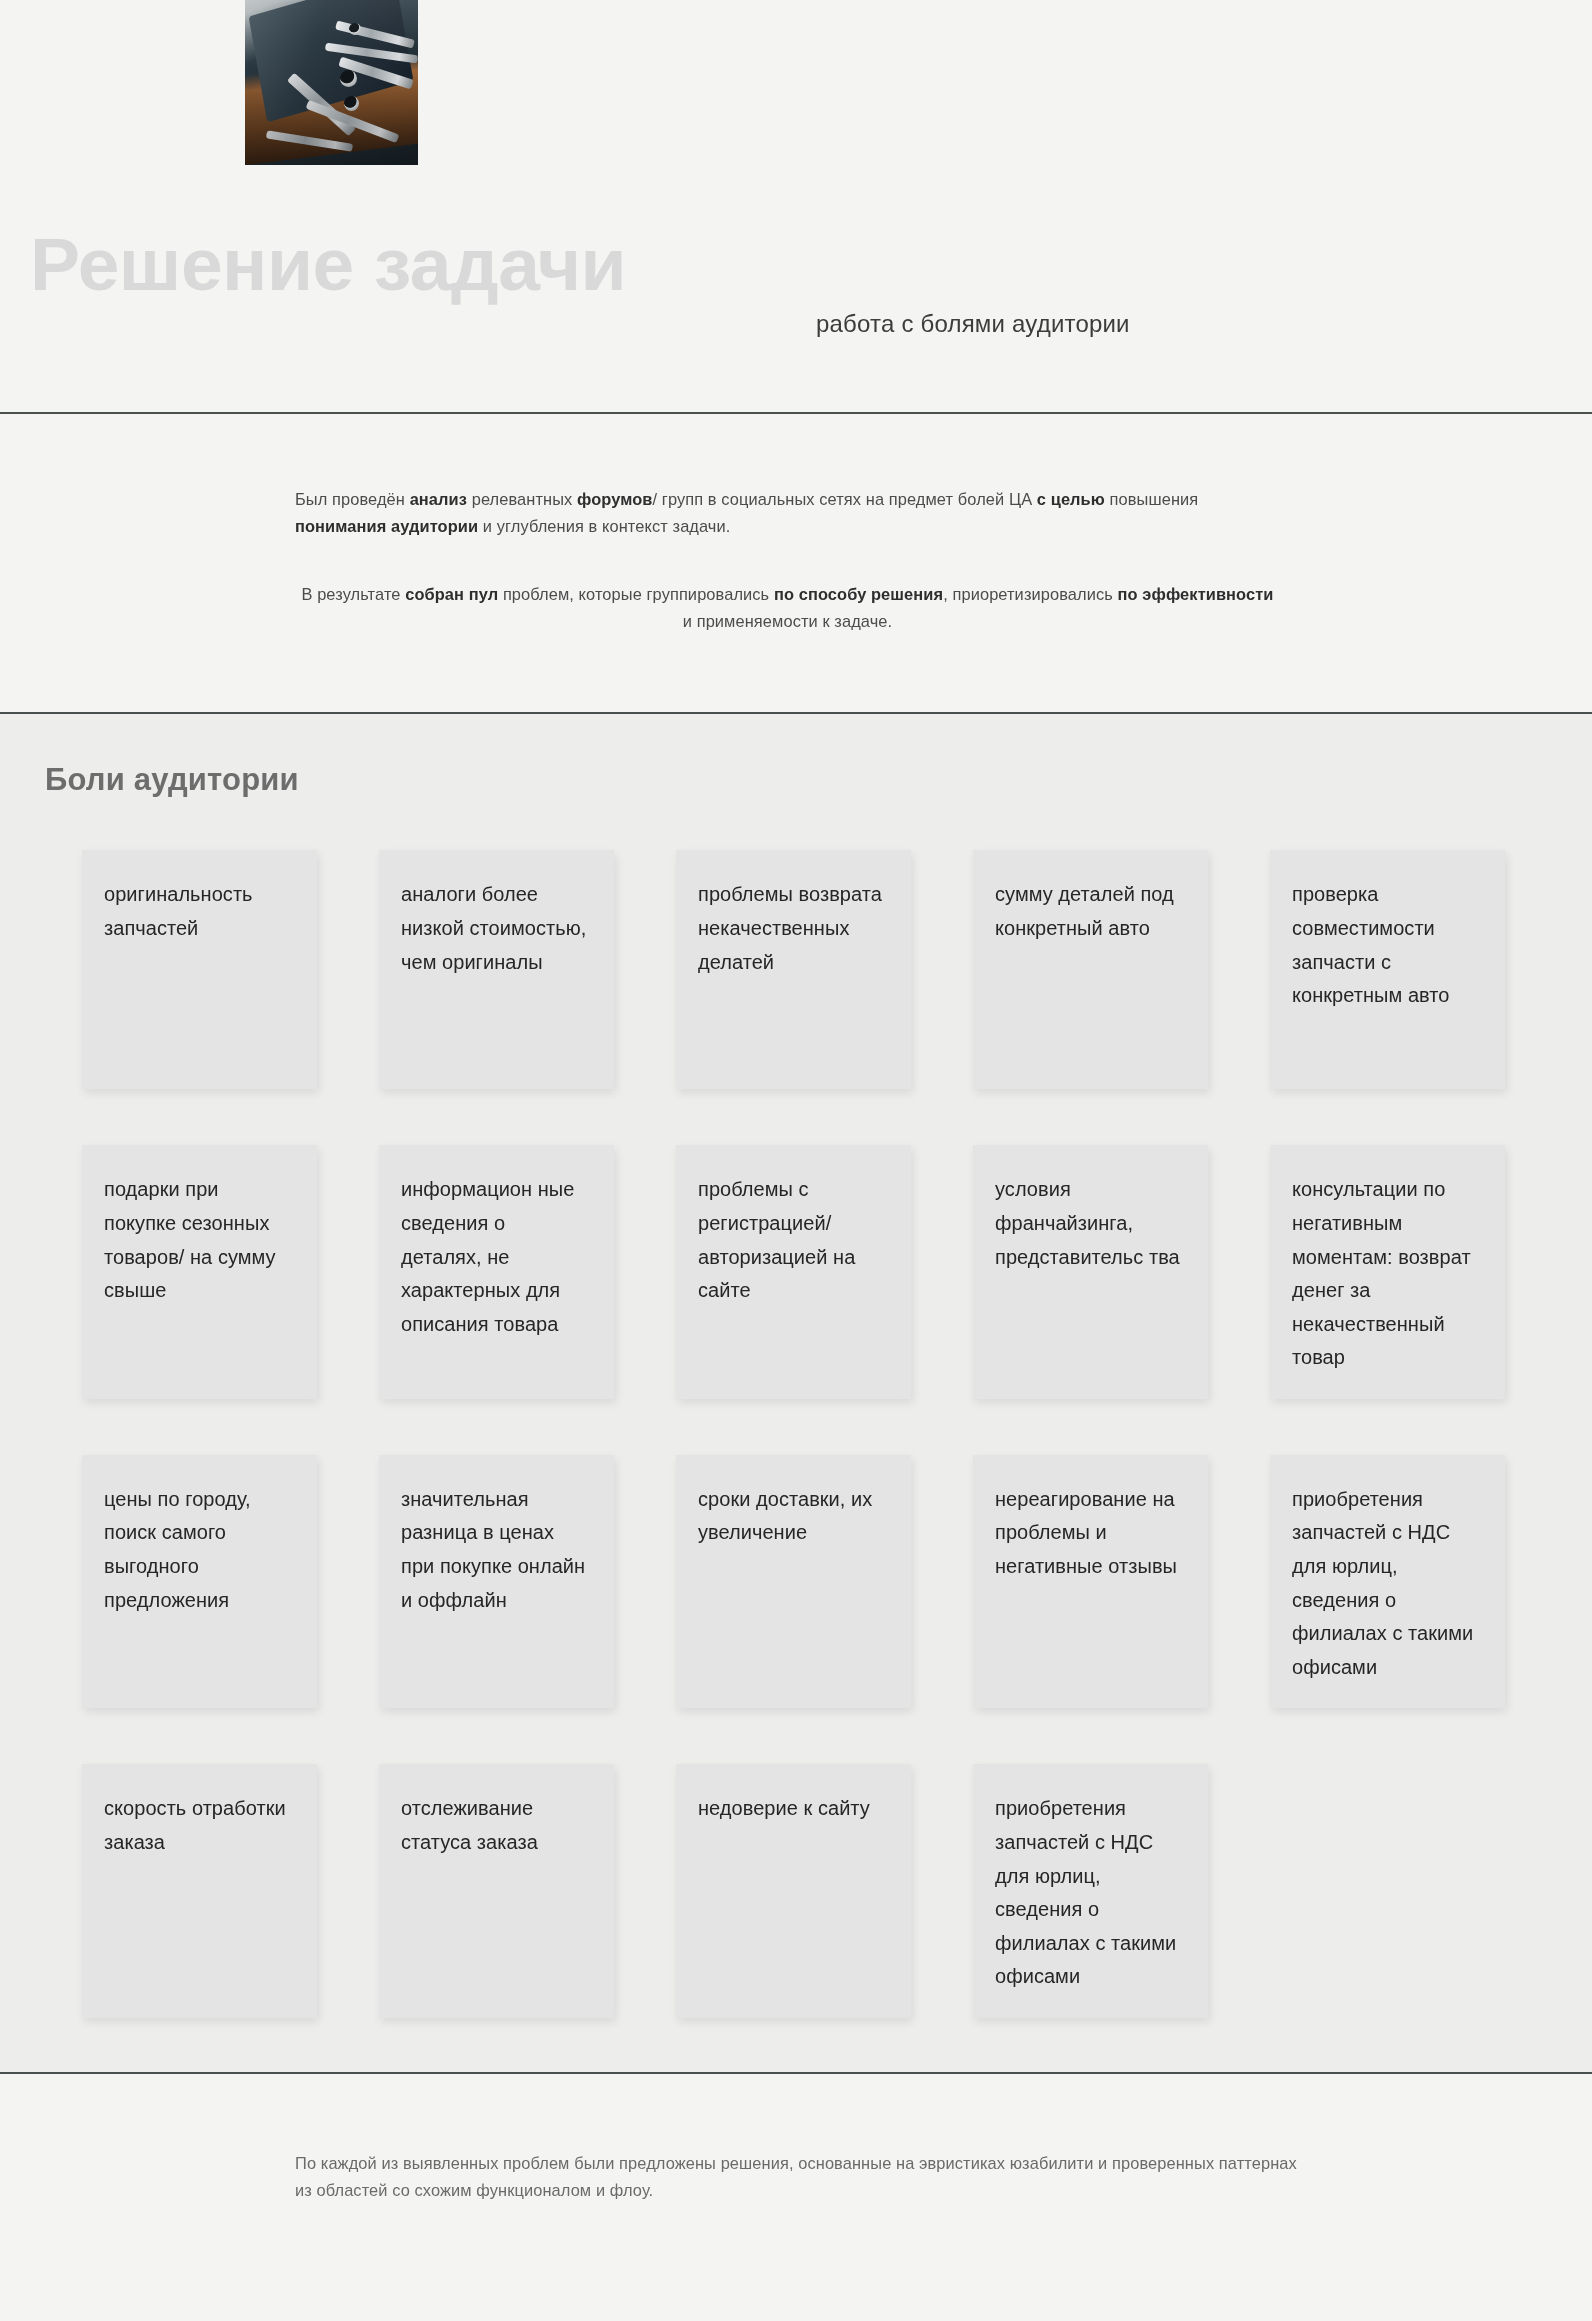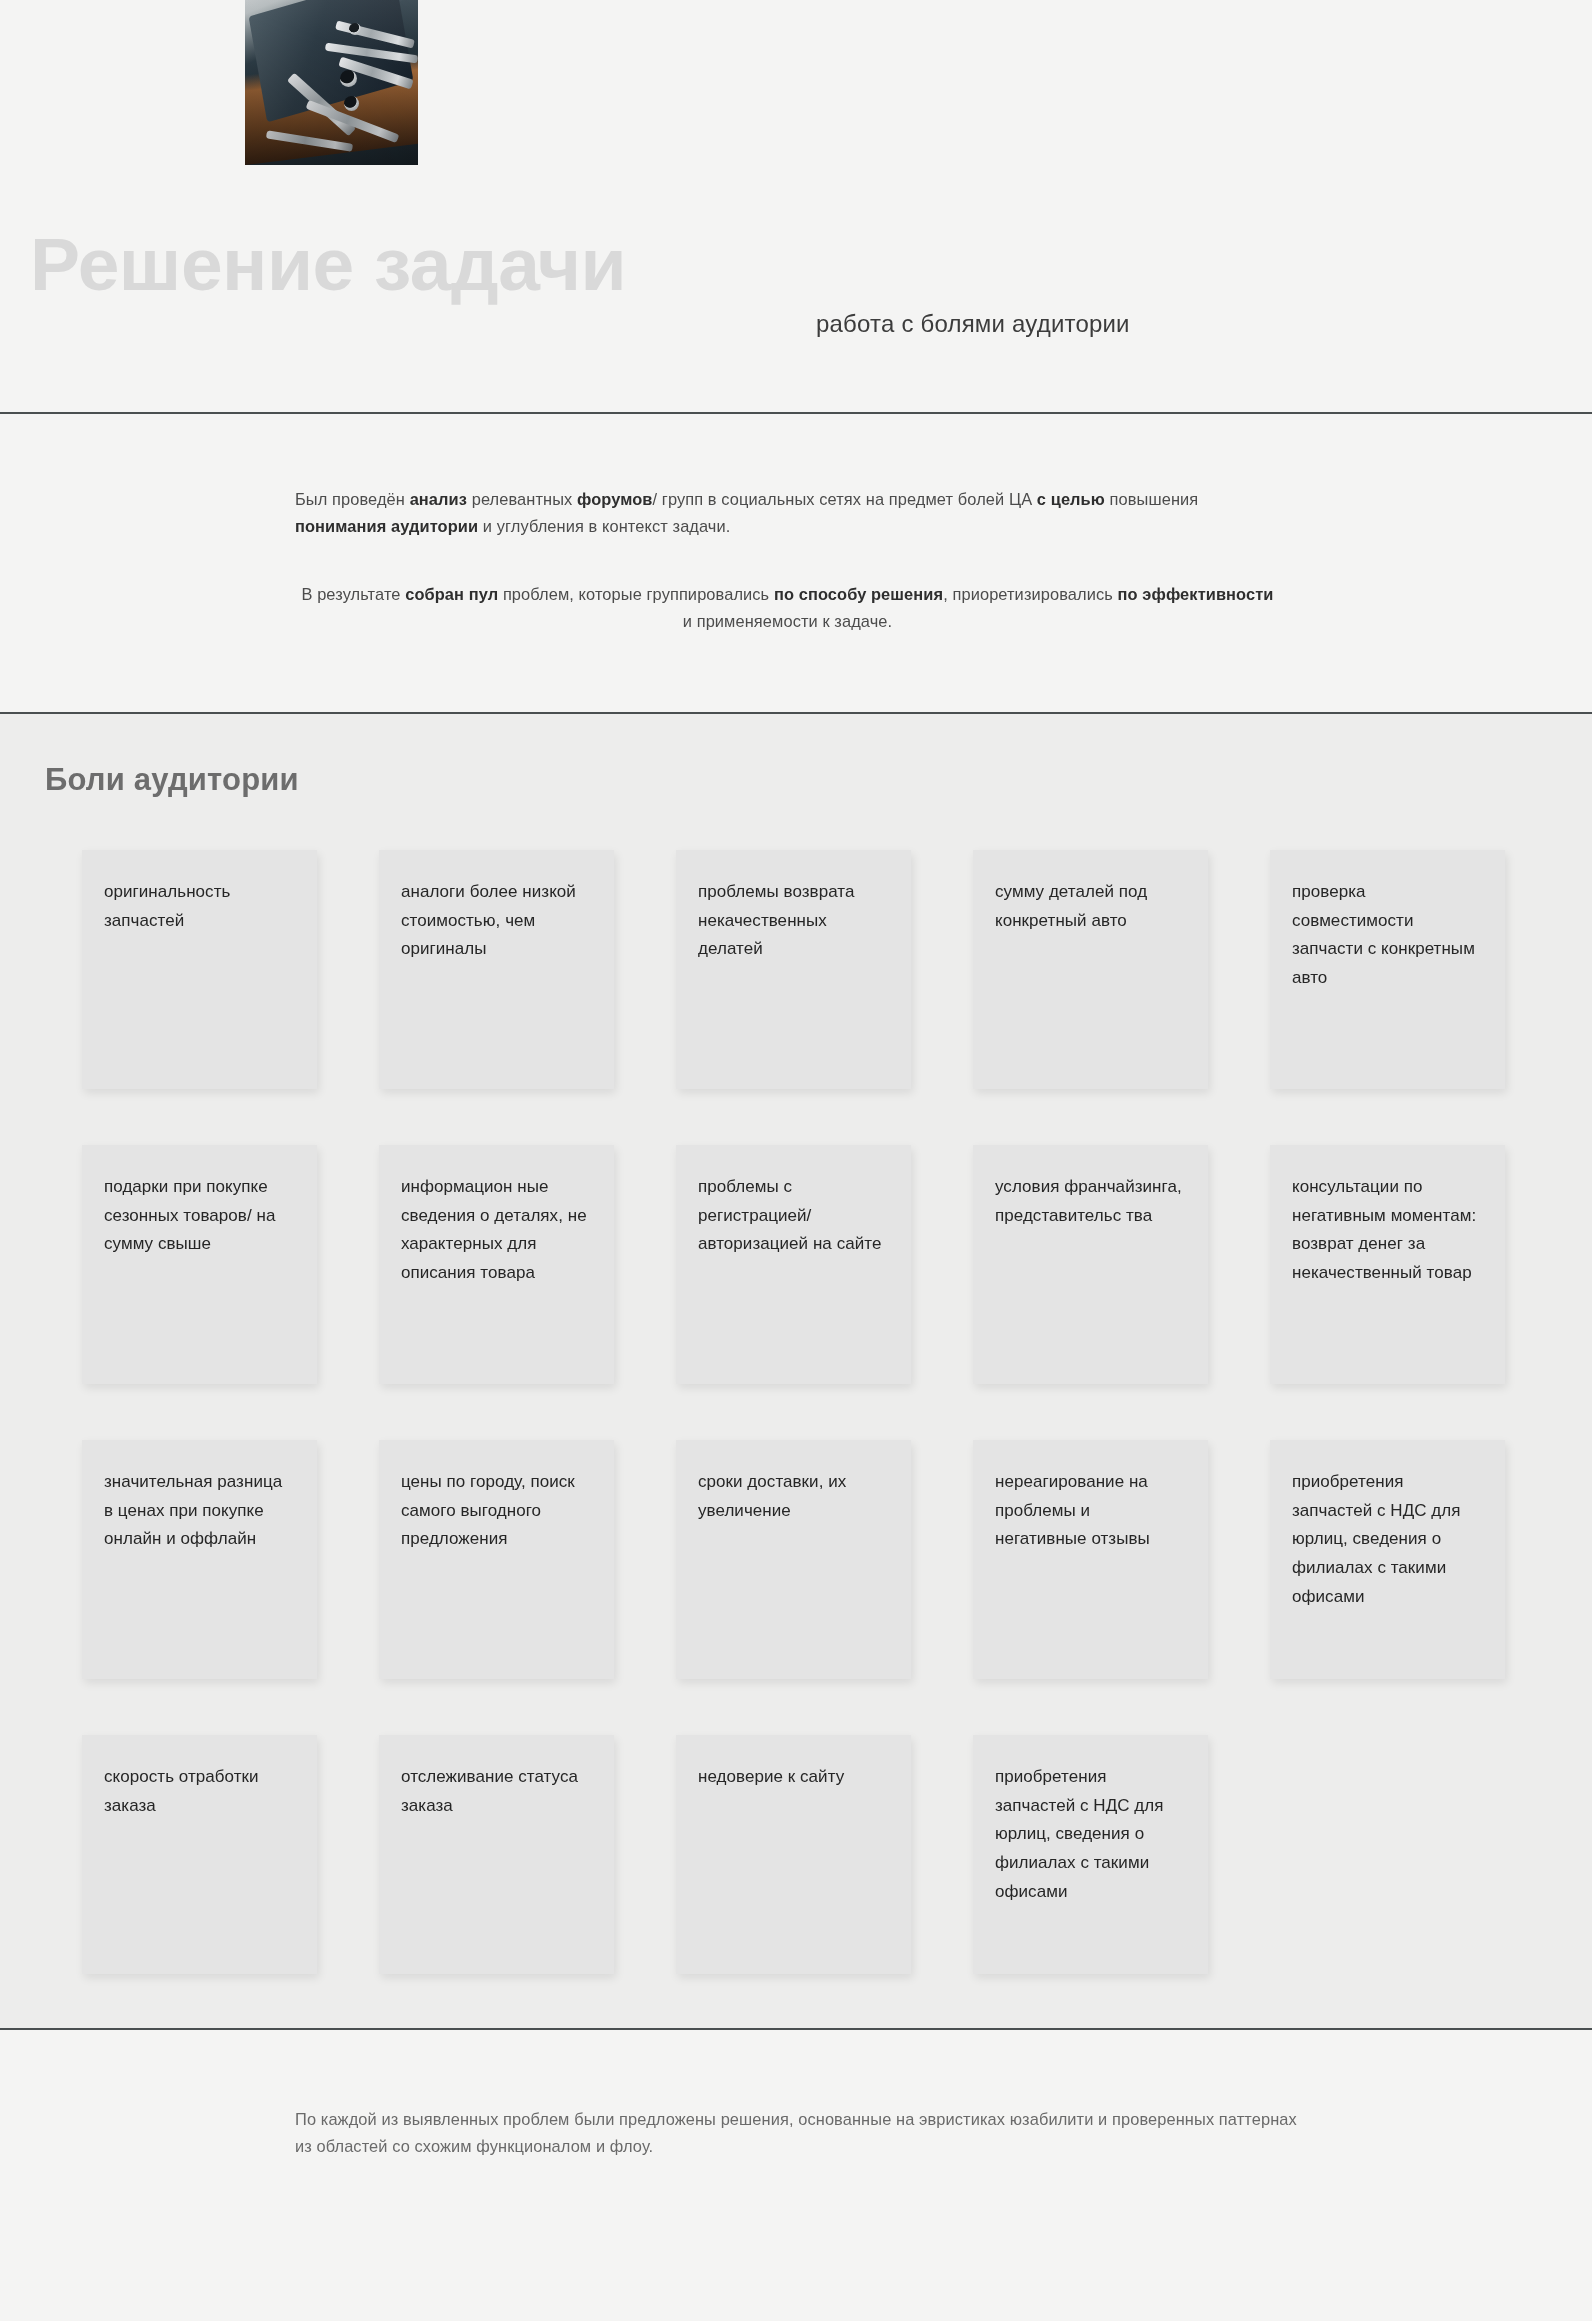--- a/index.html
+++ b/index.html
@@ -108,21 +108,21 @@
     margin-left: 82px;
     padding-bottom: 54px;
   }
   .card {
     background: #e4e4e4;
     box-shadow: 2px 4px 9px rgba(0,0,0,.085);
     padding: 28px 24px 24px 22px;
   }
   .card.h1 { min-height: 239px; }
   .card-text {
-    font-size: 17px;
+    font-size: 20px;
     line-height: 1.68;
     color: #262626;
     letter-spacing: 0.05px;
     word-break: break-word;
   }
 
   
   .footer { background: #f4f4f3; padding: 76px 0 119px 0; }
   .footer-inner { width: 1005px; margin-left: 295px; }
   .footer p {
@@ -195,24 +195,24 @@
       <div class="card h1">
         <div class="card-text">проблемы с регистрацией/ авторизацией на сайте</div>
       </div>
       <div class="card h1">
         <div class="card-text">условия франчайзинга, представительс тва</div>
       </div>
       <div class="card h1">
         <div class="card-text">консультации по негативным моментам: возврат денег за некачественный товар</div>
       </div>
       <div class="card h1">
+        <div class="card-text">цены по городу, поиск самого выгодного предложения</div>
+      </div>
+      <div class="card h1">
         <div class="card-text">значительная разница в ценах при покупке онлайн и оффлайн</div>
-      </div>
-      <div class="card h1">
-        <div class="card-text">цены по городу, поиск самого выгодного предложения</div>
       </div>
       <div class="card h1">
         <div class="card-text">сроки доставки, их увеличение</div>
       </div>
       <div class="card h1">
         <div class="card-text">нереагирование на проблемы и негативные отзывы</div>
       </div>
       <div class="card h1">
         <div class="card-text">приобретения запчастей с НДС для юрлиц, сведения о филиалах с такими офисами</div>
       </div>

